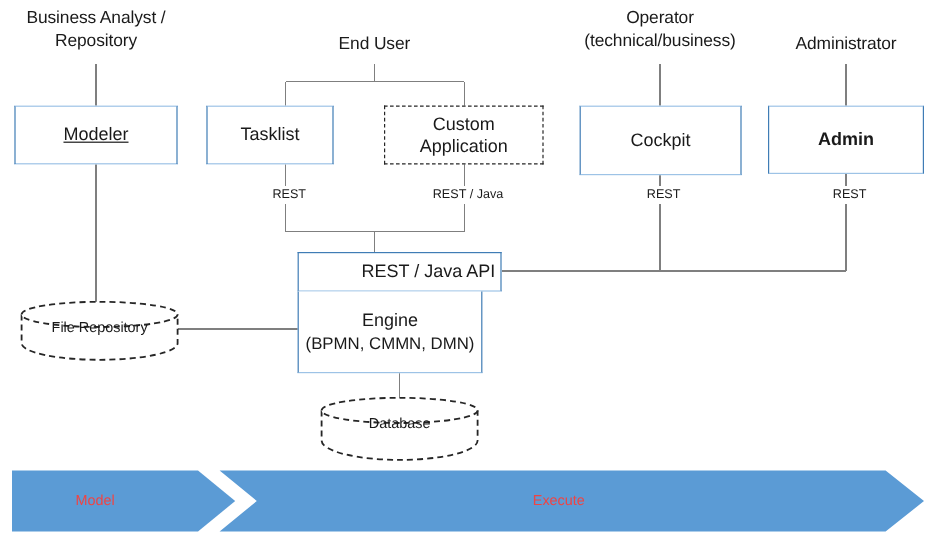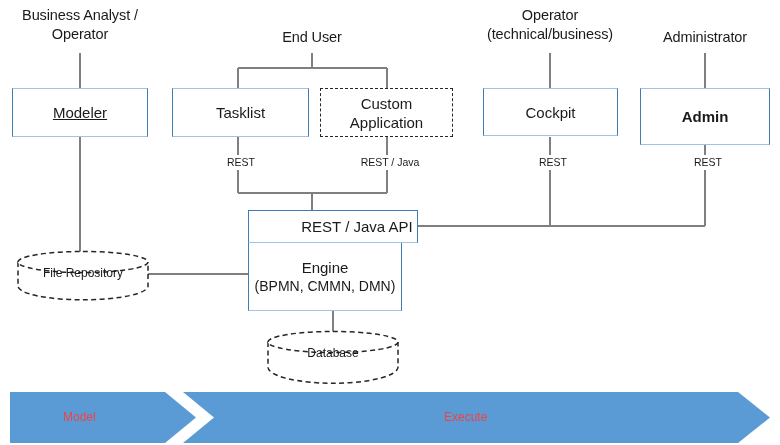--- a/index.html
+++ b/index.html
@@ -161,31 +161,31 @@
       <ellipse cx="333" cy="342" rx="65" ry="10.5"></ellipse>
     </g>
 
     <g shape-rendering="geometricPrecision">
       <path d="M 10 392 L 165 392 L 196 417.5 L 165 443 L 10 443 Z" fill="#5b9bd5"></path>
       <path d="M 183 392 L 738 392 L 770 417.5 L 738 443 L 183 443 L 214 417.5 Z" fill="#5b9bd5"></path>
     </g>
   </svg>
 
   <div class="role-label" style="left:0px; top:6px; width:160px;">Business Analyst /
-Operator</div>
+Repository</div>
   <div class="role-label" style="left:232px; top:28px; width:160px;">End User</div>
   <div class="role-label" style="left:462px; top:6px; width:176px;">Operator
 (technical/business)</div>
   <div class="role-label" style="left:632px; top:28px; width:146px;">Administrator</div>
 
   <div class="comp-box solid" style="left:12px; top:88px; width:136px; height:49px;text-decoration:underline;">Modeler</div>
-  <div class="comp-box solid" style="left:172px; top:88px; width:137px; height:49px;">Tasklist</div>
+  <div class="comp-box solid" style="left:172px; top:88px; width:106px; height:49px;">Tasklist</div>
   <div class="comp-box dashed" style="left:320px; top:88px; width:133px; height:49px;">Custom
 Application</div>
-  <div class="comp-box solid" style="left:483px; top:88px; width:135px; height:48px;">Cockpit</div>
+  <div class="comp-box solid" style="left:483px; top:88px; width:135px; height:58px;">Cockpit</div>
   <div class="comp-box solid" style="left:640px; top:88px; width:130px; height:57px;font-weight:bold;">Admin</div>
 
   <div class="edge-label" style="left:198px; top:156px; width:80px;">REST</div>
   <div class="edge-label" style="left:337px; top:156px; width:100px;">REST / Java</div>
   <div class="edge-label" style="left:510px; top:156px; width:80px;">REST</div>
   <div class="edge-label" style="left:665px; top:156px; width:80px;">REST</div>
 
   <div class="api-box" style="left:248px; top:210px; width:170px; height:33px;padding-left:48px;">REST / Java API</div>
 
   <div class="engine-box" style="left:248px; top:243px; width:154px; height:68px;">

